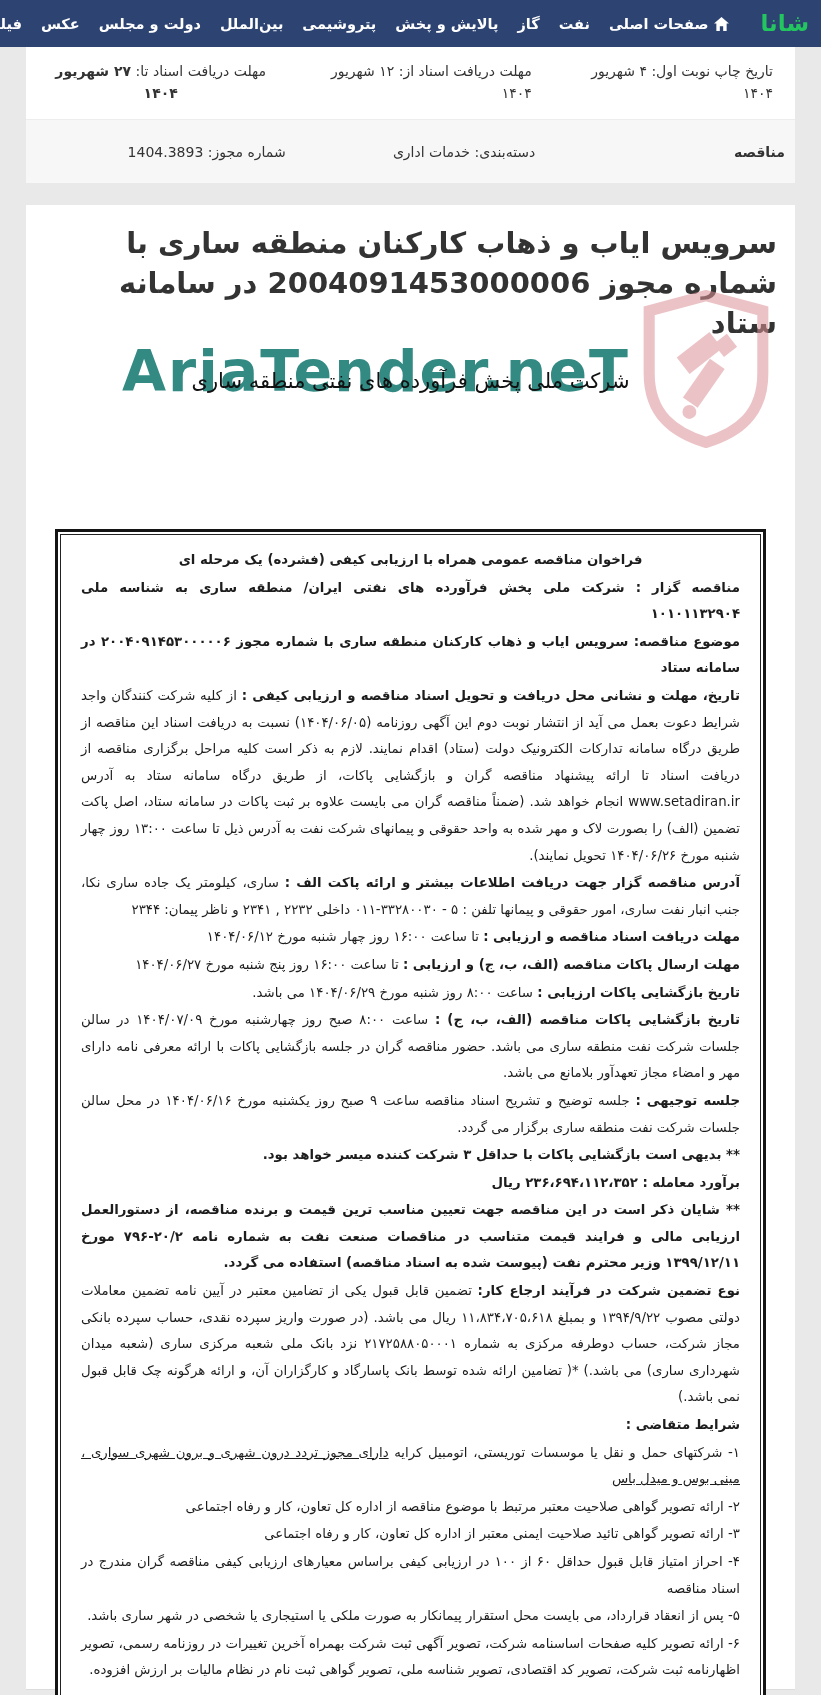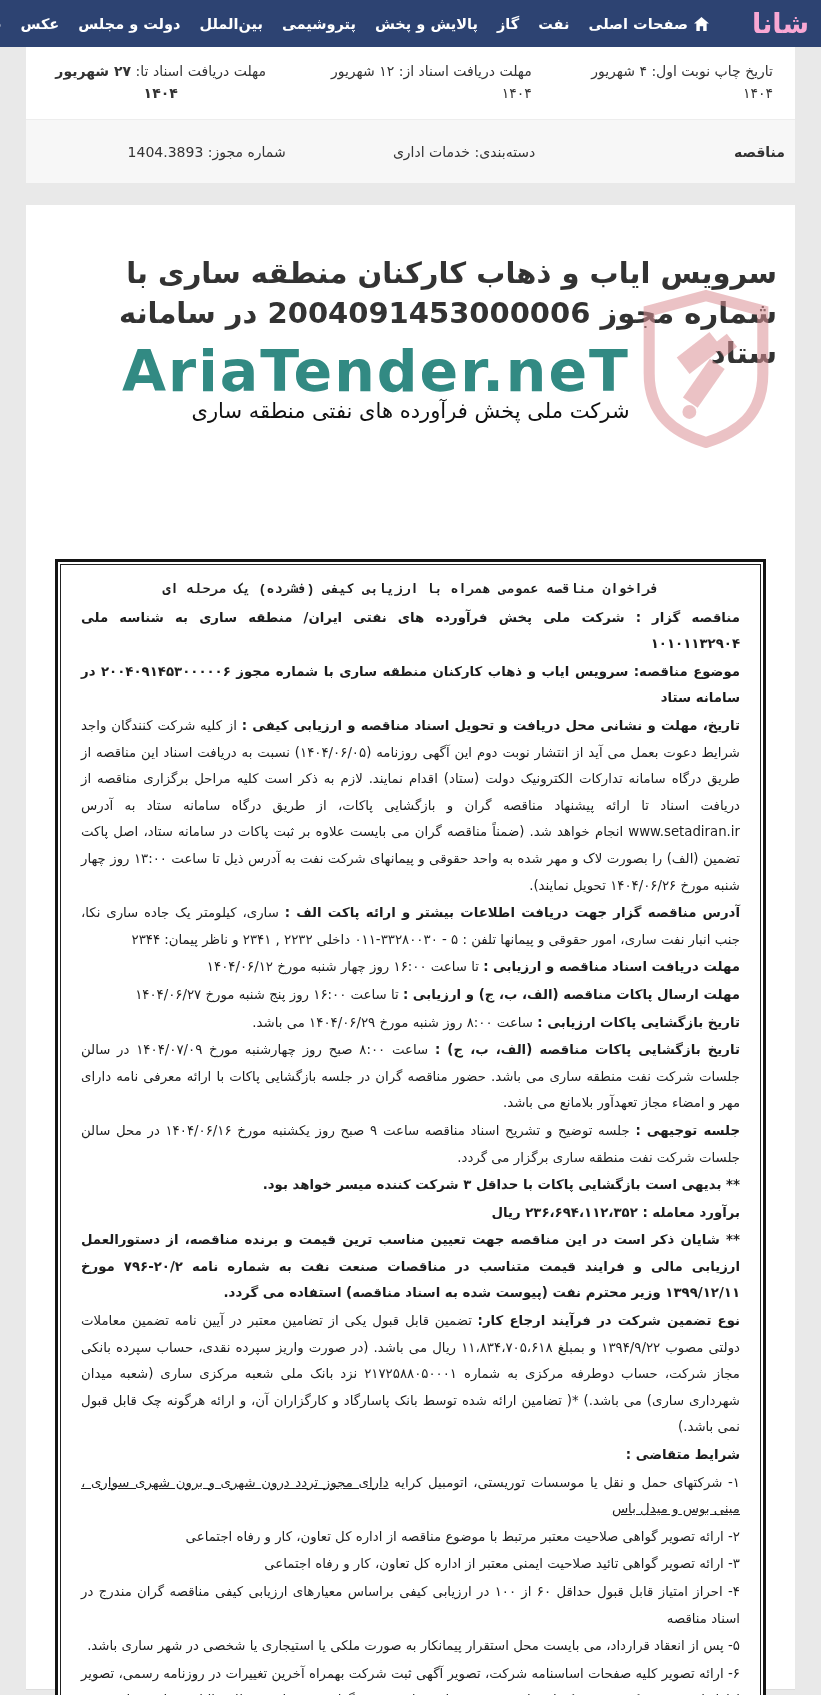--- a/index.html
+++ b/index.html
@@ -8,22 +8,22 @@
     background:#e9e9e9;
     font-family:"DejaVu Sans", sans-serif;
     direction:rtl;
   }
   
   .navbar{
     height:47px;background:#2d4372;display:flex;align-items:center;
     padding:0 12px 0 8px;gap:19px;box-sizing:border-box;
   }
   .logo{
-    color:#f9a8d4;font-size:27px;font-weight:800;letter-spacing:1px;
-    margin-left:24px;line-height:1;cursor:pointer;
+    color:#22c55e;font-size:23px;font-weight:800;letter-spacing:1px;
+    margin-left:12px;line-height:1;cursor:pointer;
   }
   .nav-item{
     color:#ffffff;font-size:14.5px;font-weight:bold;white-space:nowrap;
     display:flex;align-items:center;gap:6px;cursor:pointer;
   }
   .home-ic svg{display:block;}
   
   .container{margin:0 26px;width:769px;}
   .meta-row1{
     background:#fff;min-height:73px;display:flex;align-items:center;
@@ -34,21 +34,21 @@
   .meta-cell.wrapcell{max-width:255px;text-align:center;}
   .meta-row2{
     background:#f7f7f7;height:63px;display:flex;align-items:center;
     padding:0 10px;box-sizing:border-box;font-size:14px;color:#333;
   }
   .meta-row2 .cell{flex:1;text-align:right;}
   .bold{font-weight:bold;}
   
   .card{
     margin-top:22px;background:#fff;position:relative;height:1485px;
-    box-sizing:border-box;padding-top:34px;border-bottom:1px solid #dcdcdc;
+    box-sizing:border-box;padding-top:4px;border-bottom:1px solid #dcdcdc;
   }
   .title{
     margin:14px 18px 0 18px;text-align:right;
     font-size:29px;font-weight:bold;line-height:1.38;color:#333;
   }
   .subtitle{
     position:relative;z-index:2;margin-top:26px;text-align:center;
     font-size:21px;font-weight:normal;color:#111;
   }
   
@@ -64,21 +64,21 @@
   
   .doc-outer{
     width:711px;margin:136px auto 0;border:3px solid #141414;
     padding:2px;box-sizing:border-box;background:#fff;position:relative;z-index:2;
   }
   .doc-inner{
     border:1px solid #222;padding:12px 20px 16px 20px;
     font-size:13.3px;line-height:2.0;color:#1d1d1d;
   }
   .doc-p{margin:0 0 1px 0;text-align:justify;}
-  .doc-p.center{text-align:center;font-family:Liberation Mono, monospace;}
+  .doc-p.center{text-align:center;}
   .doc-p b{font-weight:bold;}
   .doc-p .u{text-decoration:underline;}
   
   .news-code{
     position:absolute;bottom:20px;left:0;right:0;text-align:center;
     font-size:13px;color:#8a8a8a;
   }
   .news-code span{display:inline-block;transform:translateX(-78px) scaleX(-1);} 
   .news-code span{transform:translateX(78px);} 
 </style>

